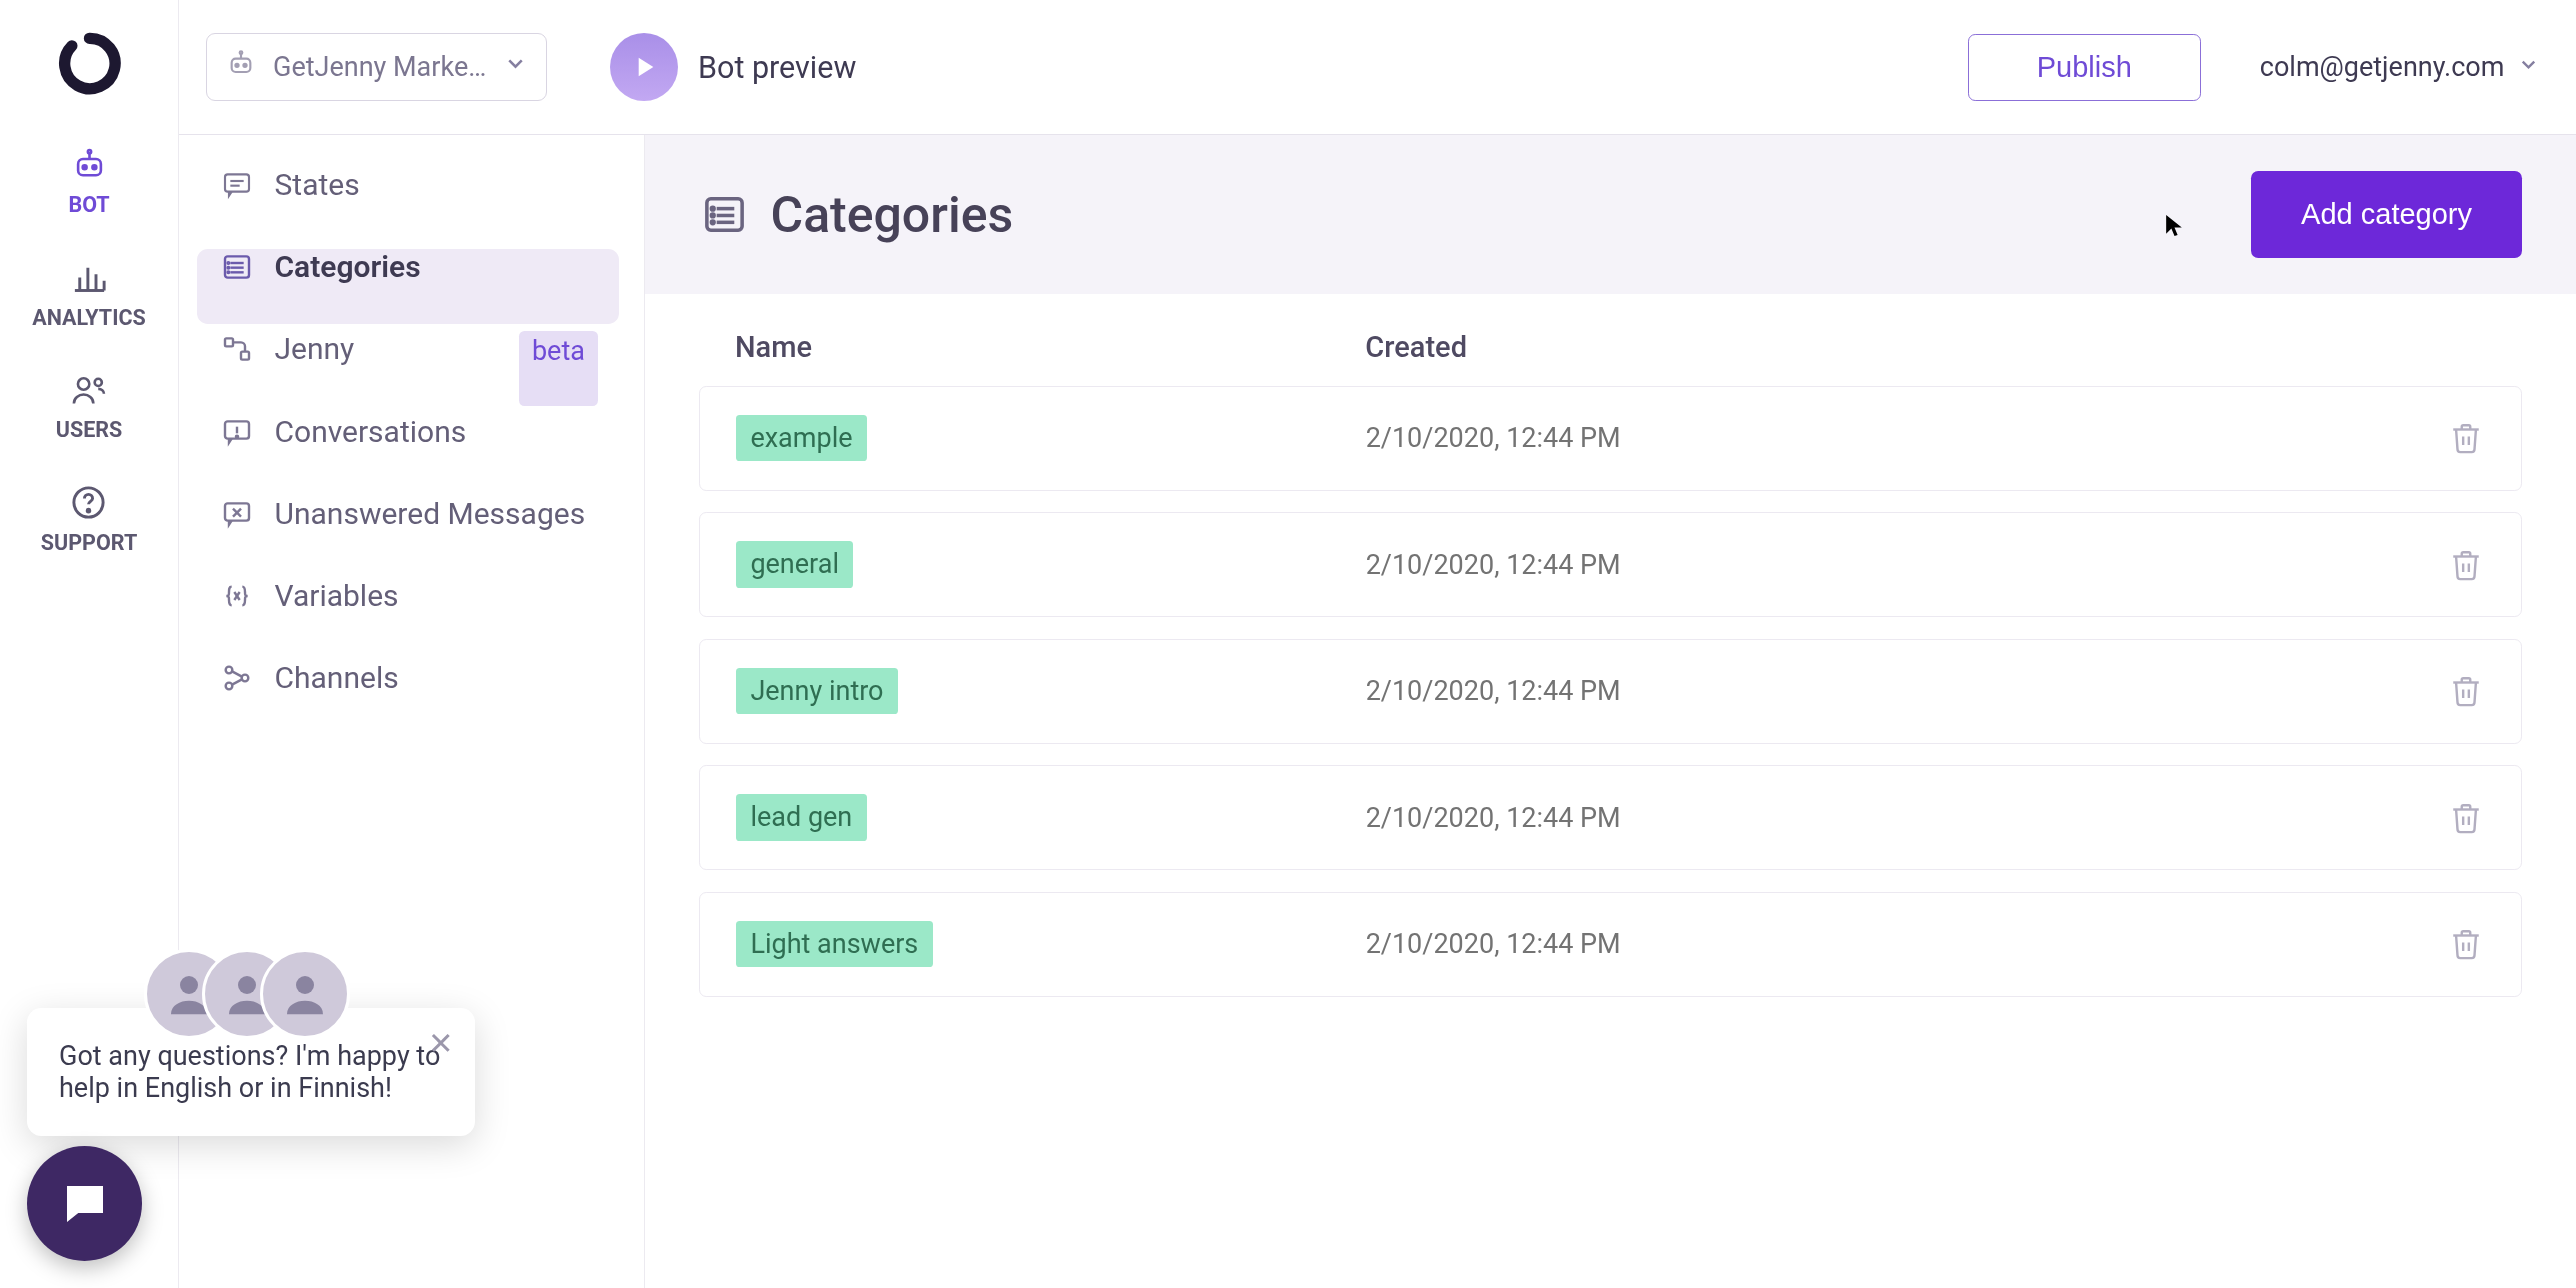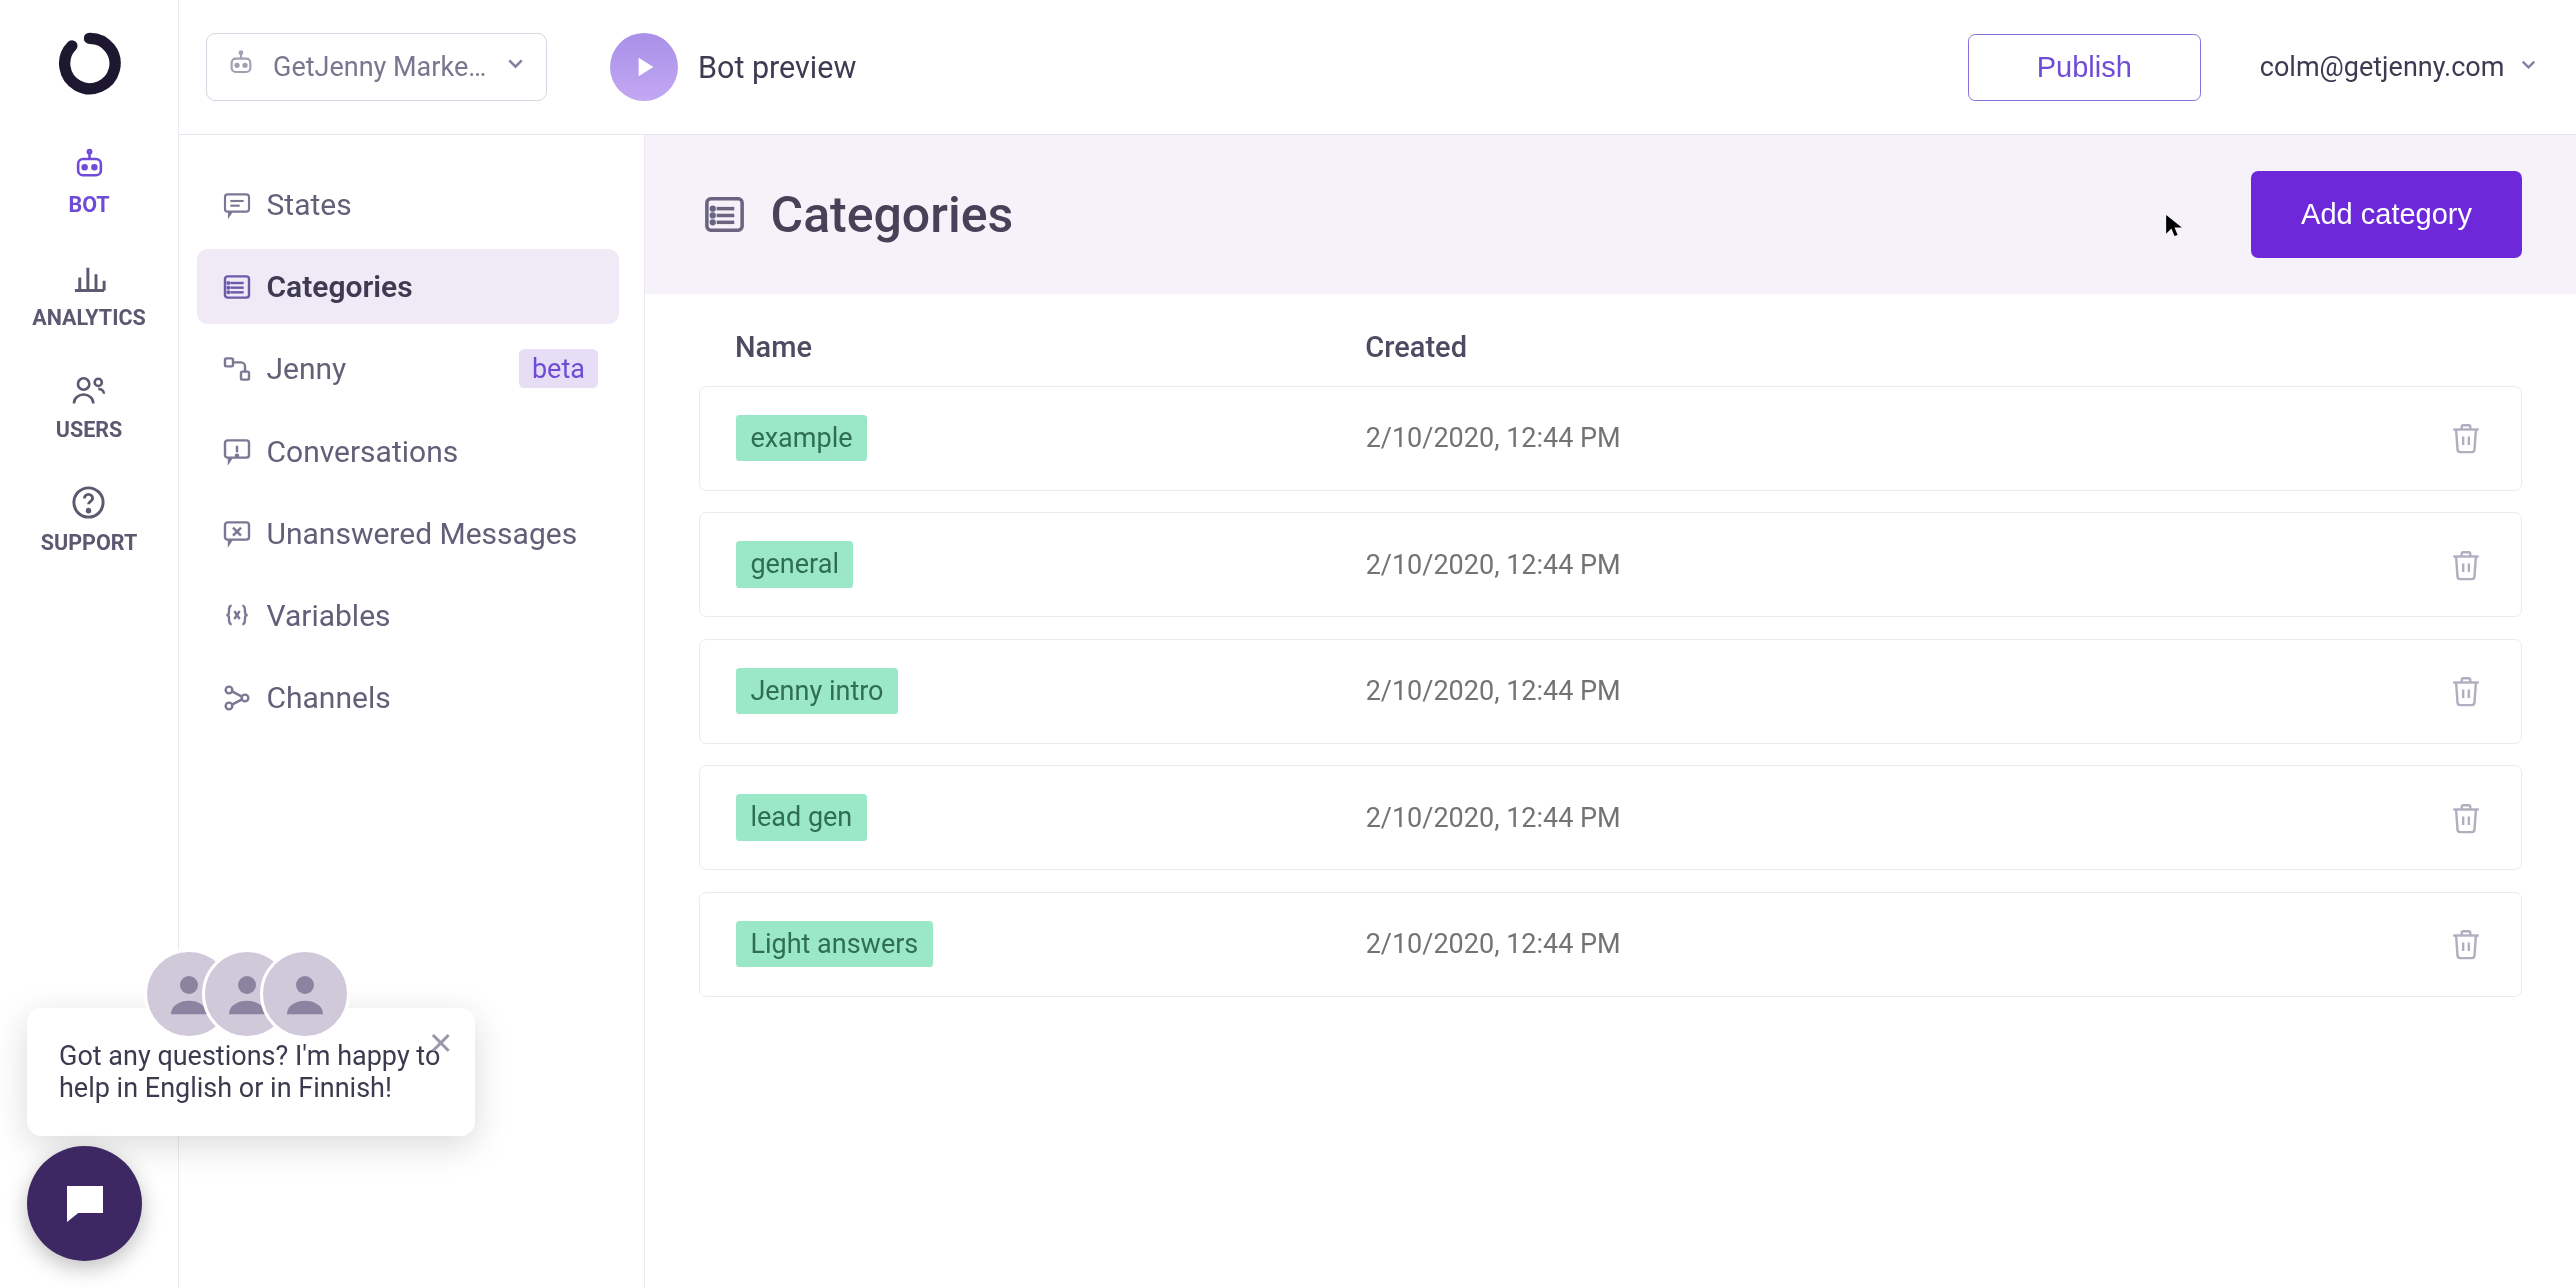--- a/index.html
+++ b/index.html
@@ -90,21 +90,21 @@
 .body { flex:1; display:flex; min-height:0; }
 .subnav {
   width: 466px;
   border-right: 0.9px solid #eceaf0;
   padding: 32px 25px 32px 18px;
   flex-shrink:0;
   position:relative;
   background:#fff;
 }
 .sn-item {
-  display:flex; align-items:center; gap:12px;
+  display:flex; gap:20px;
   height: 75px; padding: 0 21.5px;
   border-radius: 10.8px;
   font-size: 30px;
   color:#645f78;
   cursor:pointer;
   margin-bottom: 7.2px;
   position:relative;
 }
 .sn-item.current {
   background:#efeaf6;

